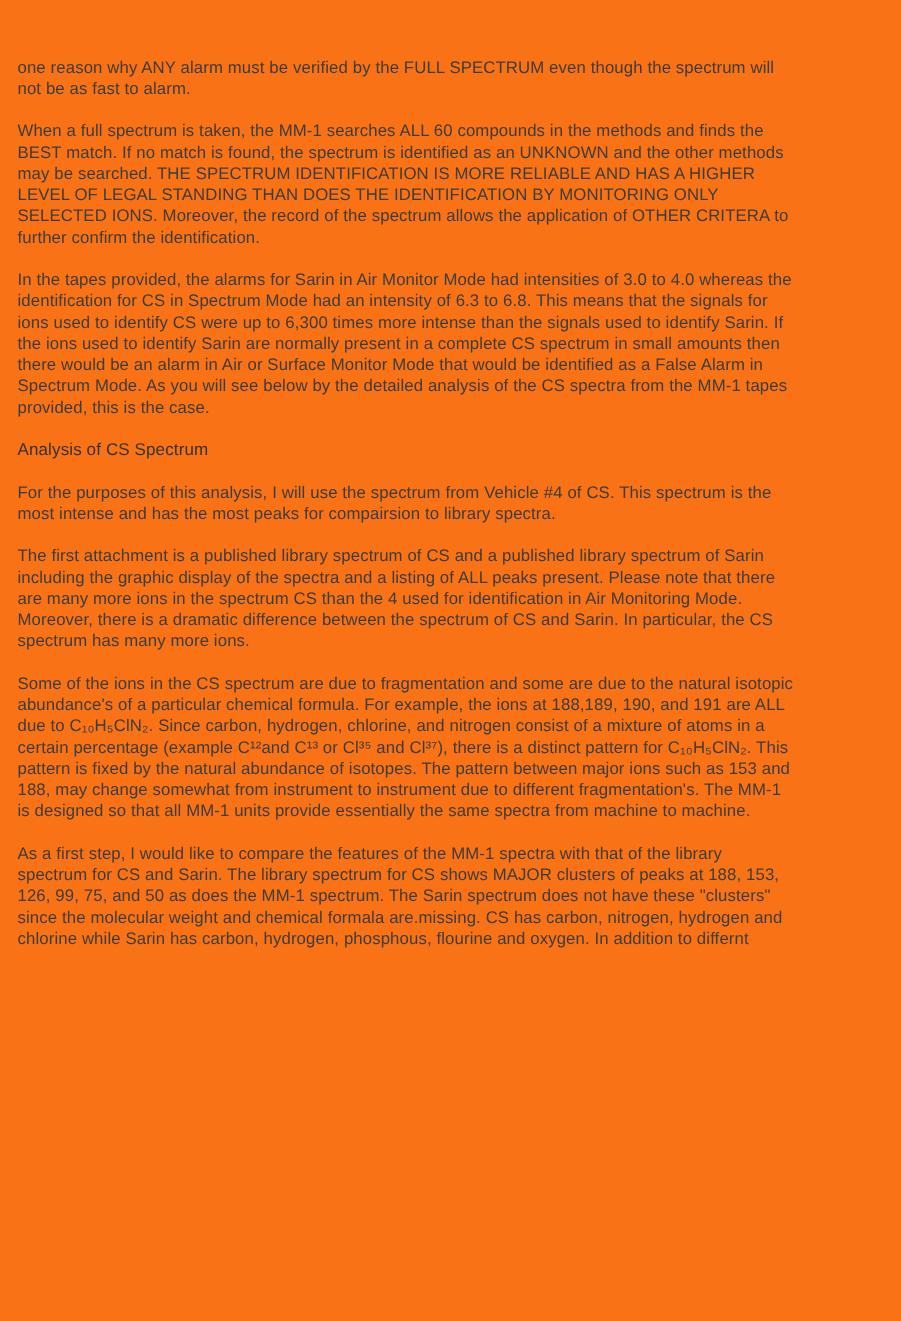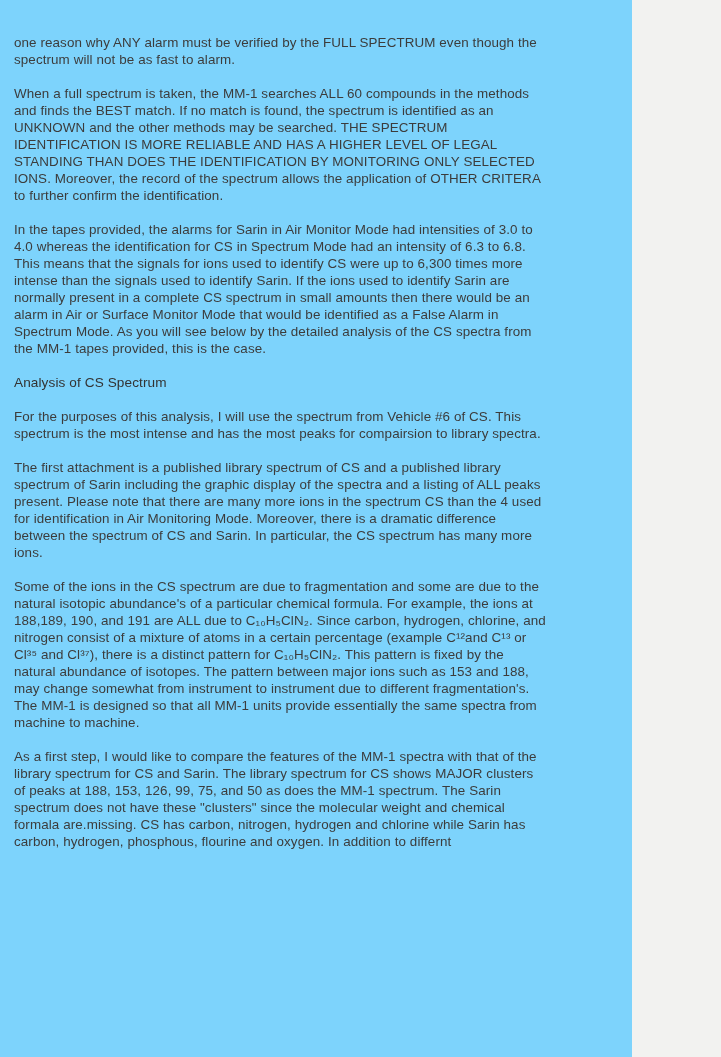--- a/index.html
+++ b/index.html
@@ -7,24 +7,24 @@
     padding: 0;
     background: #f2f2f0;
   }
   body {
     width: 721px;
     height: 1057px;
     overflow: hidden;
   }
   .page {
     box-sizing: border-box;
-    width: 632px;
+    width: 721px;
     height: 1057px;
-    background: #7dd3fc;
-    padding: 34px 84px 30px 14px;
+    background: #f97316;
+    padding: 45px 84px 30px 14px;
     font-family: "Liberation Sans", sans-serif;
     font-size: 13.4px;
     line-height: 17px;
     color: #3c3c3c;
     letter-spacing: 0.1px;
   }
   .page p {
     margin: 0 0 17px 0;
     text-align: left;
   }
@@ -39,17 +39,17 @@
   .page::selection { background: #cde; }
 </style>
 </head>
 <body>
 
 <div class="page">
   <p>one reason why ANY alarm must be verified by the FULL SPECTRUM even though the spectrum will not be as fast to alarm.</p>
   <p>When a full spectrum is taken, the MM-1 searches ALL 60 compounds in the methods and finds the BEST match.  If no match is found, the spectrum is identified as an UNKNOWN and the other methods may be searched.  THE SPECTRUM IDENTIFICATION IS MORE RELIABLE AND HAS A HIGHER LEVEL OF LEGAL STANDING THAN DOES THE IDENTIFICATION BY MONITORING ONLY SELECTED IONS.  Moreover, the record of the spectrum allows the application of OTHER CRITERA to further confirm the identification.</p>
   <p>In the tapes provided, the alarms for Sarin in Air Monitor Mode had intensities of 3.0 to 4.0 whereas the identification for CS in Spectrum Mode had an intensity of 6.3 to 6.8. This means that the signals for ions used to identify CS were up to 6,300 times more intense than the signals used to identify Sarin.  If the ions used to identify Sarin are normally present in a complete CS spectrum in small amounts then there would be an alarm in Air or Surface Monitor Mode that would be identified as a False Alarm in Spectrum Mode.  As you will see below by the detailed analysis of the CS spectra from the MM-1 tapes provided, this is the case.</p>
   <h3>Analysis of CS Spectrum</h3>
-  <p>For the purposes of this analysis, I will use the spectrum from Vehicle #6 of CS.  This spectrum is the most intense and has the most peaks for compairsion to library spectra.</p>
+  <p>For the purposes of this analysis, I will use the spectrum from Vehicle #4 of CS.  This spectrum is the most intense and has the most peaks for compairsion to library spectra.</p>
   <p>The first attachment is a published library spectrum of CS and a published library spectrum of Sarin including the graphic display of the spectra and a listing of ALL peaks present.  Please note that there are many more ions in the spectrum CS than the 4 used for identification in Air Monitoring Mode.  Moreover, there is a dramatic difference between the spectrum of CS and Sarin.  In particular, the CS spectrum has many more ions.</p>
   <p>Some of the ions in the CS spectrum are due to fragmentation and some are due to the natural isotopic abundance's of a particular chemical formula.  For example, the ions at 188,189, 190, and 191 are ALL due to C₁₀H₅ClN₂.  Since carbon, hydrogen, chlorine, and nitrogen consist of a mixture of atoms in a certain percentage (example C¹²and C¹³ or Cl³⁵ and Cl³⁷), there is a distinct pattern for C₁₀H₅ClN₂.  This pattern is fixed by the natural abundance of isotopes.  The pattern between major ions such as 153 and 188, may change somewhat from instrument to instrument due to different fragmentation's.  The MM-1 is designed so that all MM-1 units provide essentially the same spectra from machine to machine.</p>
   <p>As a first step, I would like to compare the features of the MM-1 spectra with that of the library spectrum for CS and Sarin.  The library spectrum for CS shows MAJOR clusters of peaks at 188, 153, 126, 99, 75, and 50 as does the MM-1 spectrum.  The Sarin spectrum does not have these "clusters" since the molecular weight and chemical formala are.missing.  CS has carbon, nitrogen, hydrogen and chlorine while Sarin has carbon, hydrogen, phosphous, flourine and oxygen.  In addition to differnt</p>
 </div>
 
 </body></html>

